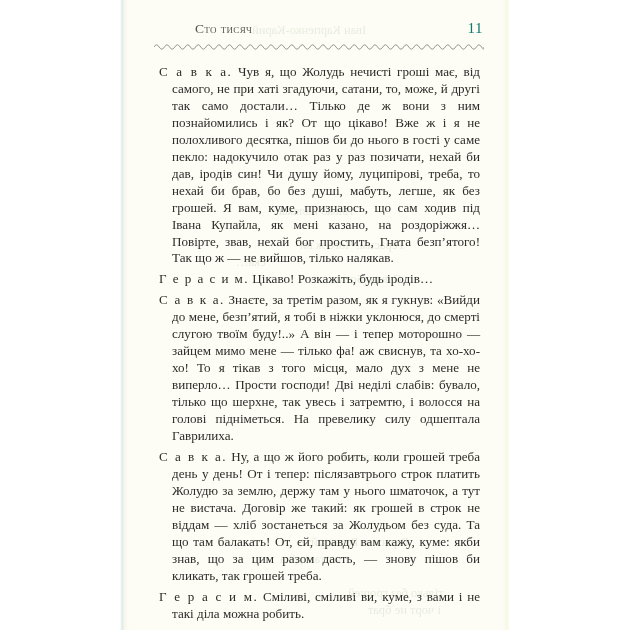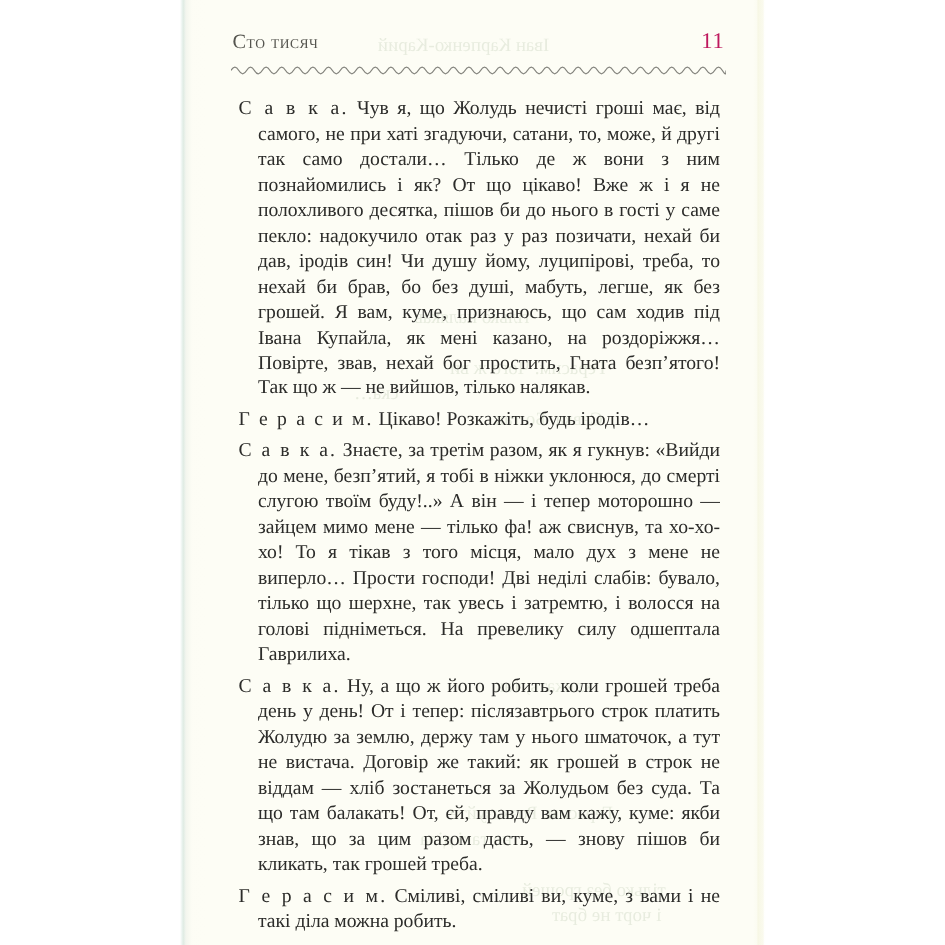--- a/index.html
+++ b/index.html
@@ -73,25 +73,26 @@
     justify-content: space-between;
     color: #4e4e4a;
   }
   #running-title {
     font-size: 13.5px;
     letter-spacing: 0.35px;
     font-variant: small-caps;
     text-transform: lowercase;
     white-space: nowrap;
     color: #55554f;
+    margin-left: 40px;
   }
   #running-title::first-letter { text-transform: uppercase; }
   #page-number {
     font-size: 15px;
-    color: #be185d;
+    color: #0f766e;
     letter-spacing: 0.5px;
   }
 
   
   #wave {
     position: absolute;
     left: 154px;
     top: 41px;
     width: 330px;
     height: 9px;

